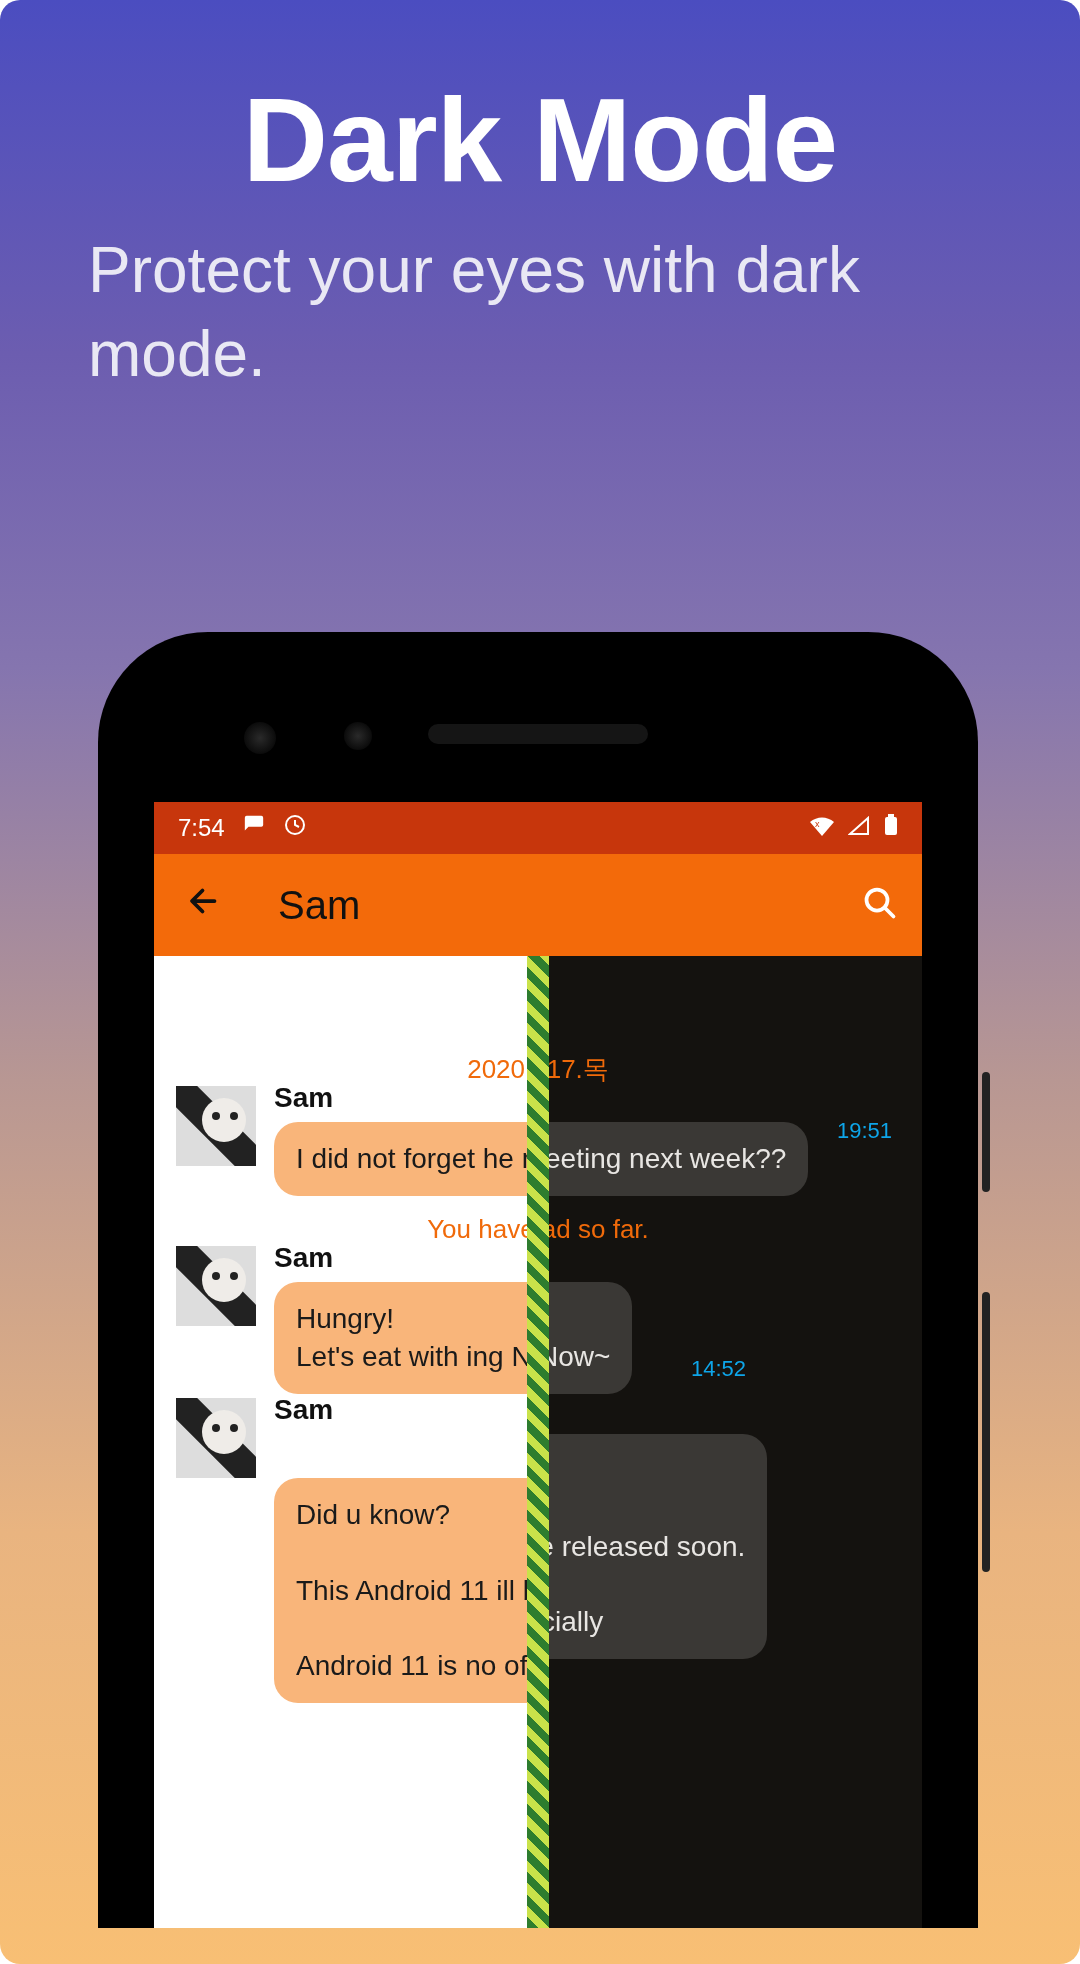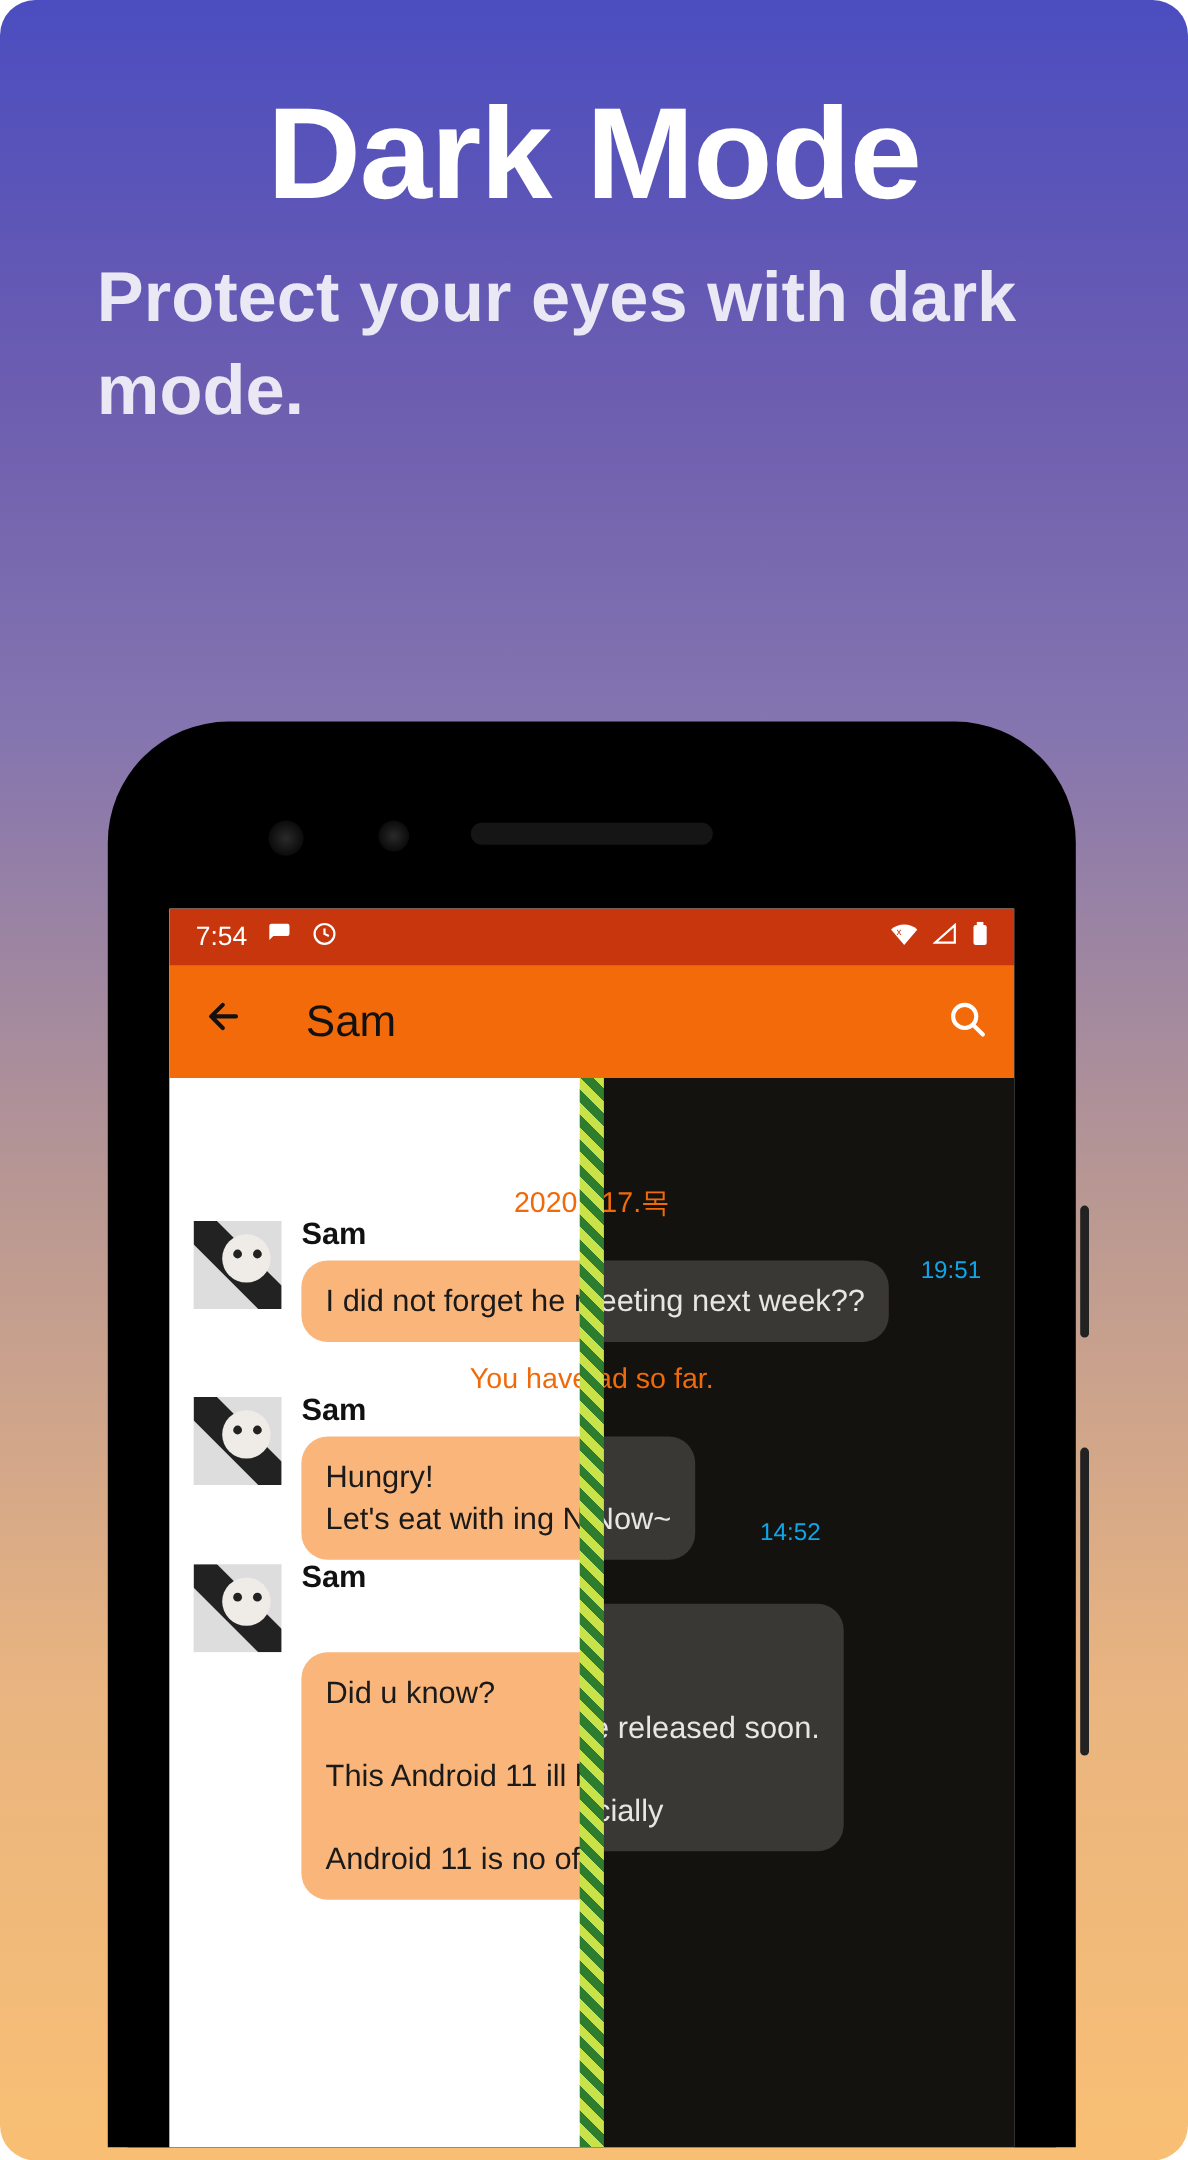--- a/index.html
+++ b/index.html
@@ -1,21 +1,21 @@
 <!DOCTYPE html>
 <html><head>
 <meta charset="utf-8">
 <style>
   html,body{margin:0;padding:0;width:1080px;height:1964px;overflow:hidden;font-family:-apple-system,sans-serif}
-  .page{position:relative;width:1080px;height:1964px;border-radius:32px;
+  .page{position:relative;width:1080px;height:1964px;border-radius:20px;
     background:linear-gradient(180deg,#4b4dc0 0%,#6c5db0 18%,#8575af 34%,#b89793 55%,#e9b480 78%,#f8bf74 100%)}
   .title{position:absolute;top:72px;left:0;right:0;text-align:center;color:#fff;font-size:118px;font-weight:800;letter-spacing:-1px}
-  .subtitle{position:absolute;top:228px;left:88px;right:88px;color:#e9e8f4;font-size:64px;font-weight:700;line-height:1.32}
-
-  .phone{position:absolute;left:98px;top:656px;width:880px;height:1296px;border-radius:110px 110px 0 0;background:#000}
+  .subtitle{position:absolute;top:228px;left:88px;right:88px;color:#e9e8f4;font-size:64px;font-weight:400;line-height:1.32}
+
+  .phone{position:absolute;left:98px;top:632px;width:880px;height:1296px;border-radius:110px 110px 0 0;background:#000}
   .bezel{position:absolute;left:18px;top:18px;right:18px;bottom:0;border-radius:94px 94px 0 0;background:#000}
   .camera1{position:absolute;top:72px;left:128px;width:32px;height:32px;border-radius:50%;background:radial-gradient(circle,#2a2a2a 0%,#0b0b0b 70%)}
   .camera2{position:absolute;top:72px;left:228px;width:28px;height:28px;border-radius:50%;background:radial-gradient(circle,#2a2a2a 0%,#0b0b0b 70%)}
   .speaker{position:absolute;top:74px;left:50%;transform:translateX(-50%);width:220px;height:20px;border-radius:10px;background:#151515}
   .side-btn{position:absolute;right:-12px;width:8px;border-radius:4px;background:#222}
   .sb1{top:440px;height:120px}
   .sb2{top:660px;height:280px}
 
   .screen{position:absolute;left:38px;right:38px;top:152px;bottom:0;overflow:hidden;background:#fff}
 

